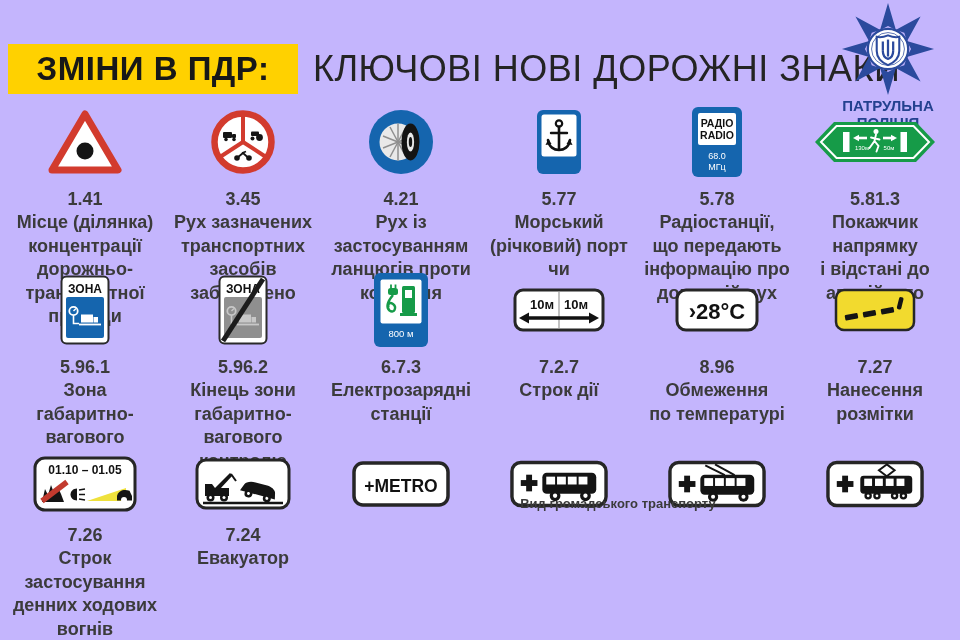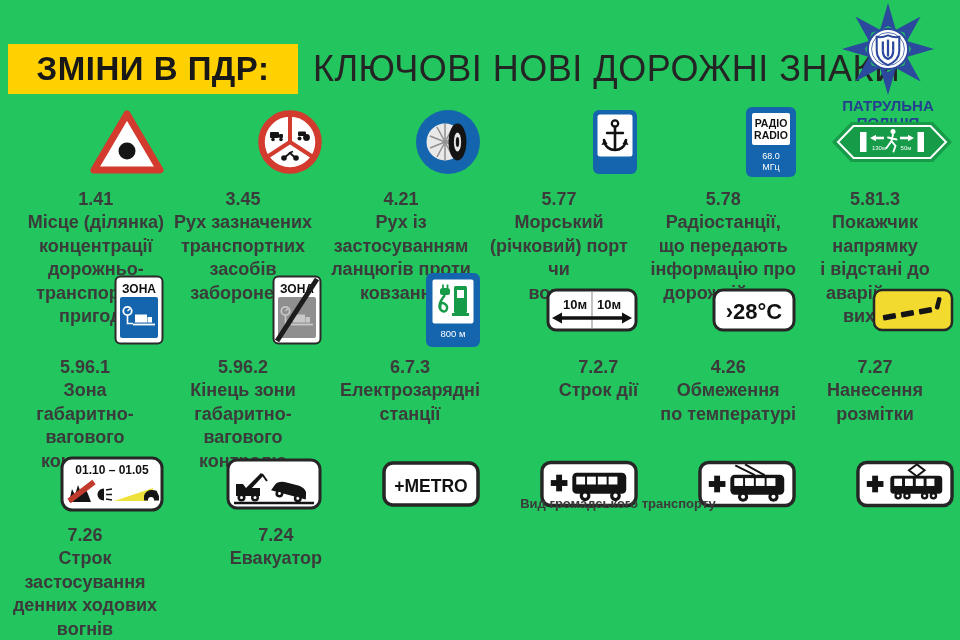--- a/index.html
+++ b/index.html
@@ -1,36 +1,36 @@
 <!DOCTYPE html>
 <html><head>
 <meta charset="utf-8">
 <style>
   html,body{margin:0;padding:0;background:#ffffff;}
-  .canvas{position:relative;width:960px;height:640px;background:#22c55e;overflow:hidden;
+  .canvas{position:relative;width:960px;height:640px;background:#c4b5fd;overflow:hidden;
           font-family:"Liberation Sans","DejaVu Sans",sans-serif;color:#3b3b3b;}
 
   
   .badge{position:absolute;left:8px;top:44px;width:290px;height:50px;background:#FFD100;
          display:flex;align-items:center;justify-content:center;
          font-size:33px;font-weight:bold;color:#181818;letter-spacing:0.5px;}
   .title{position:absolute;left:313px;top:44px;height:50px;display:flex;align-items:center;
          font-size:36px;font-weight:400;color:#242424;letter-spacing:0.5px;white-space:nowrap;}
 
   
   .logo{position:absolute;right:6px;top:2px;width:132px;text-align:center;}
   .logo svg{display:block;margin:0 auto;}
   .logo-text{font-weight:bold;color:#24418F;font-size:15px;line-height:1.12;margin-top:2px;}
 
   
   .row{position:absolute;left:6px;width:948px;display:grid;grid-template-columns:repeat(6,1fr);}
   .row1{top:104px;}
   .row2{top:272px;}
   .row3{top:452px;}
-  .cell{display:flex;flex-direction:column;align-items:flex-end;}
+  .cell{display:flex;flex-direction:column;align-items:center;}
   .sign-box{height:76px;display:flex;align-items:center;justify-content:center;}
   .row3 .sign-box{height:64px;}
   .cap{margin-top:8px;text-align:center;font-size:18px;font-weight:bold;line-height:1.3;color:#3b3b3b;}
   .desc{white-space:pre-line;}
 
   .transport-caption{position:absolute;left:428px;top:496px;width:380px;text-align:center;
                      font-size:13px;font-weight:bold;color:#3b3b3b;}
   svg text{font-family:"Liberation Sans","DejaVu Sans",sans-serif;}
 </style>
 </head>
@@ -313,21 +313,21 @@
     </div>
 
     <div class="cell">
       <div class="sign-box">
         <svg width="84" height="44" viewBox="0 0 84 44">
           <rect x="2" y="2" width="80" height="40" rx="9" fill="#ffffff" stroke="#262626" stroke-width="3"></rect>
           <text x="42" y="30.5" font-size="22" font-weight="bold" fill="#111111" text-anchor="middle">›28°C</text>
         </svg>
       </div>
       <div class="cap">
-        <div class="code">4.26</div>
+        <div class="code">8.96</div>
         <div class="desc">Обмеження
 по температурі</div>
       </div>
     </div>
 
     <div class="cell">
       <div class="sign-box">
         <svg width="82" height="44" viewBox="0 0 82 44">
           <rect x="2" y="2" width="78" height="40" rx="8" fill="#F2DA2E" stroke="#262626" stroke-width="2.5"></rect>
           <g fill="#141414">

